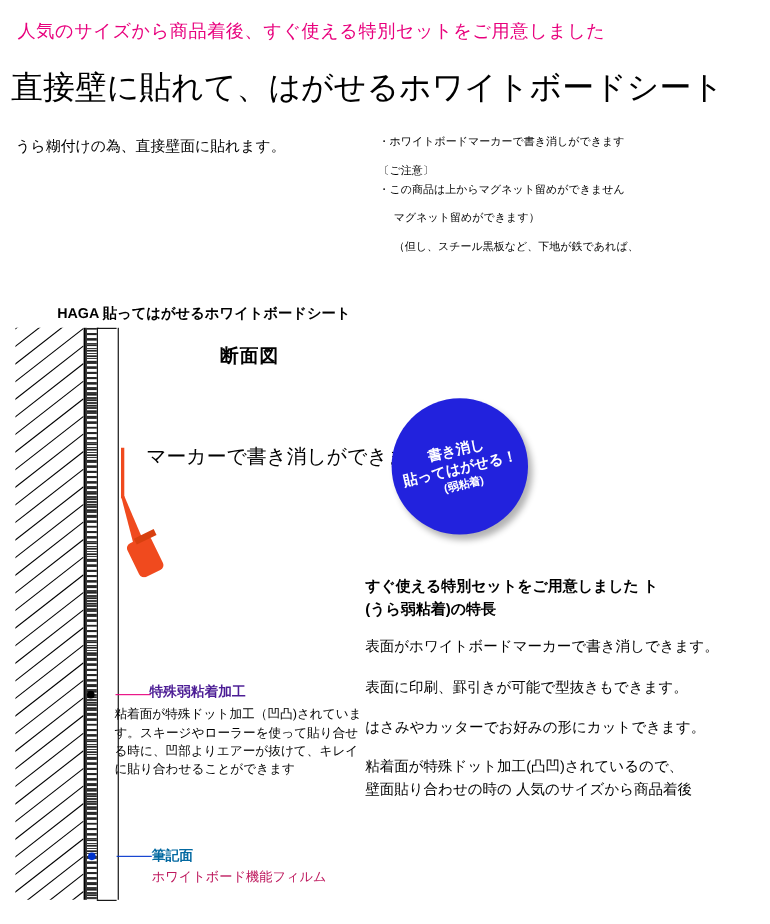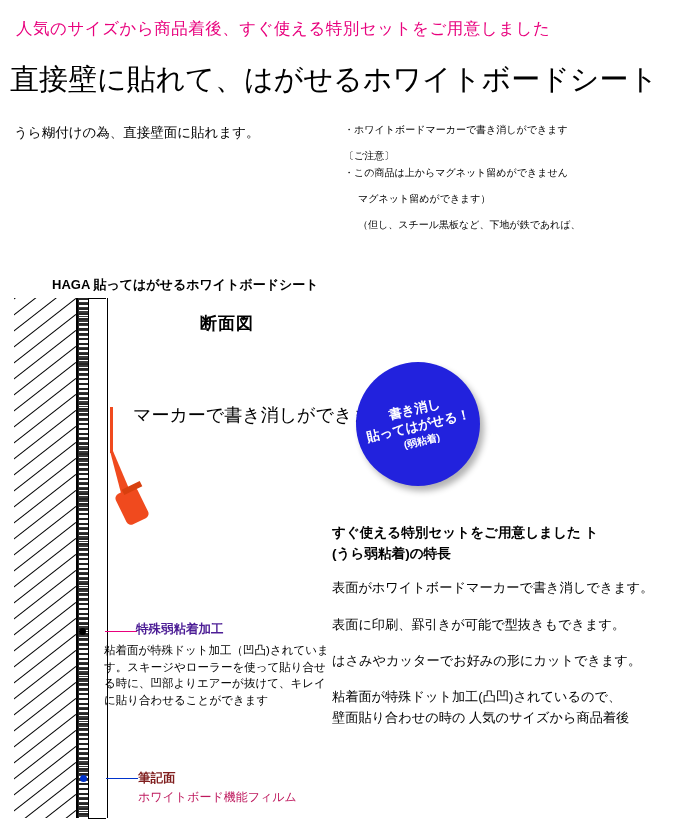--- a/index.html
+++ b/index.html
@@ -224,21 +224,21 @@
 
   .callout-b {
     position: absolute;
     left: 138px;
     top: 769px;
     width: 230px;
     font-size: 12px;
     line-height: 1.5;
   }
   .callout-b .hd {
-    color: #7f1d1d;
+    color: #0369a1;
     font-weight: bold;
     font-size: 12.5px;
   }
   .callout-b .bd {
     color: #be185d;
   }
   .lead-b {
     position: absolute;
     left: 106px;
     top: 778px;

